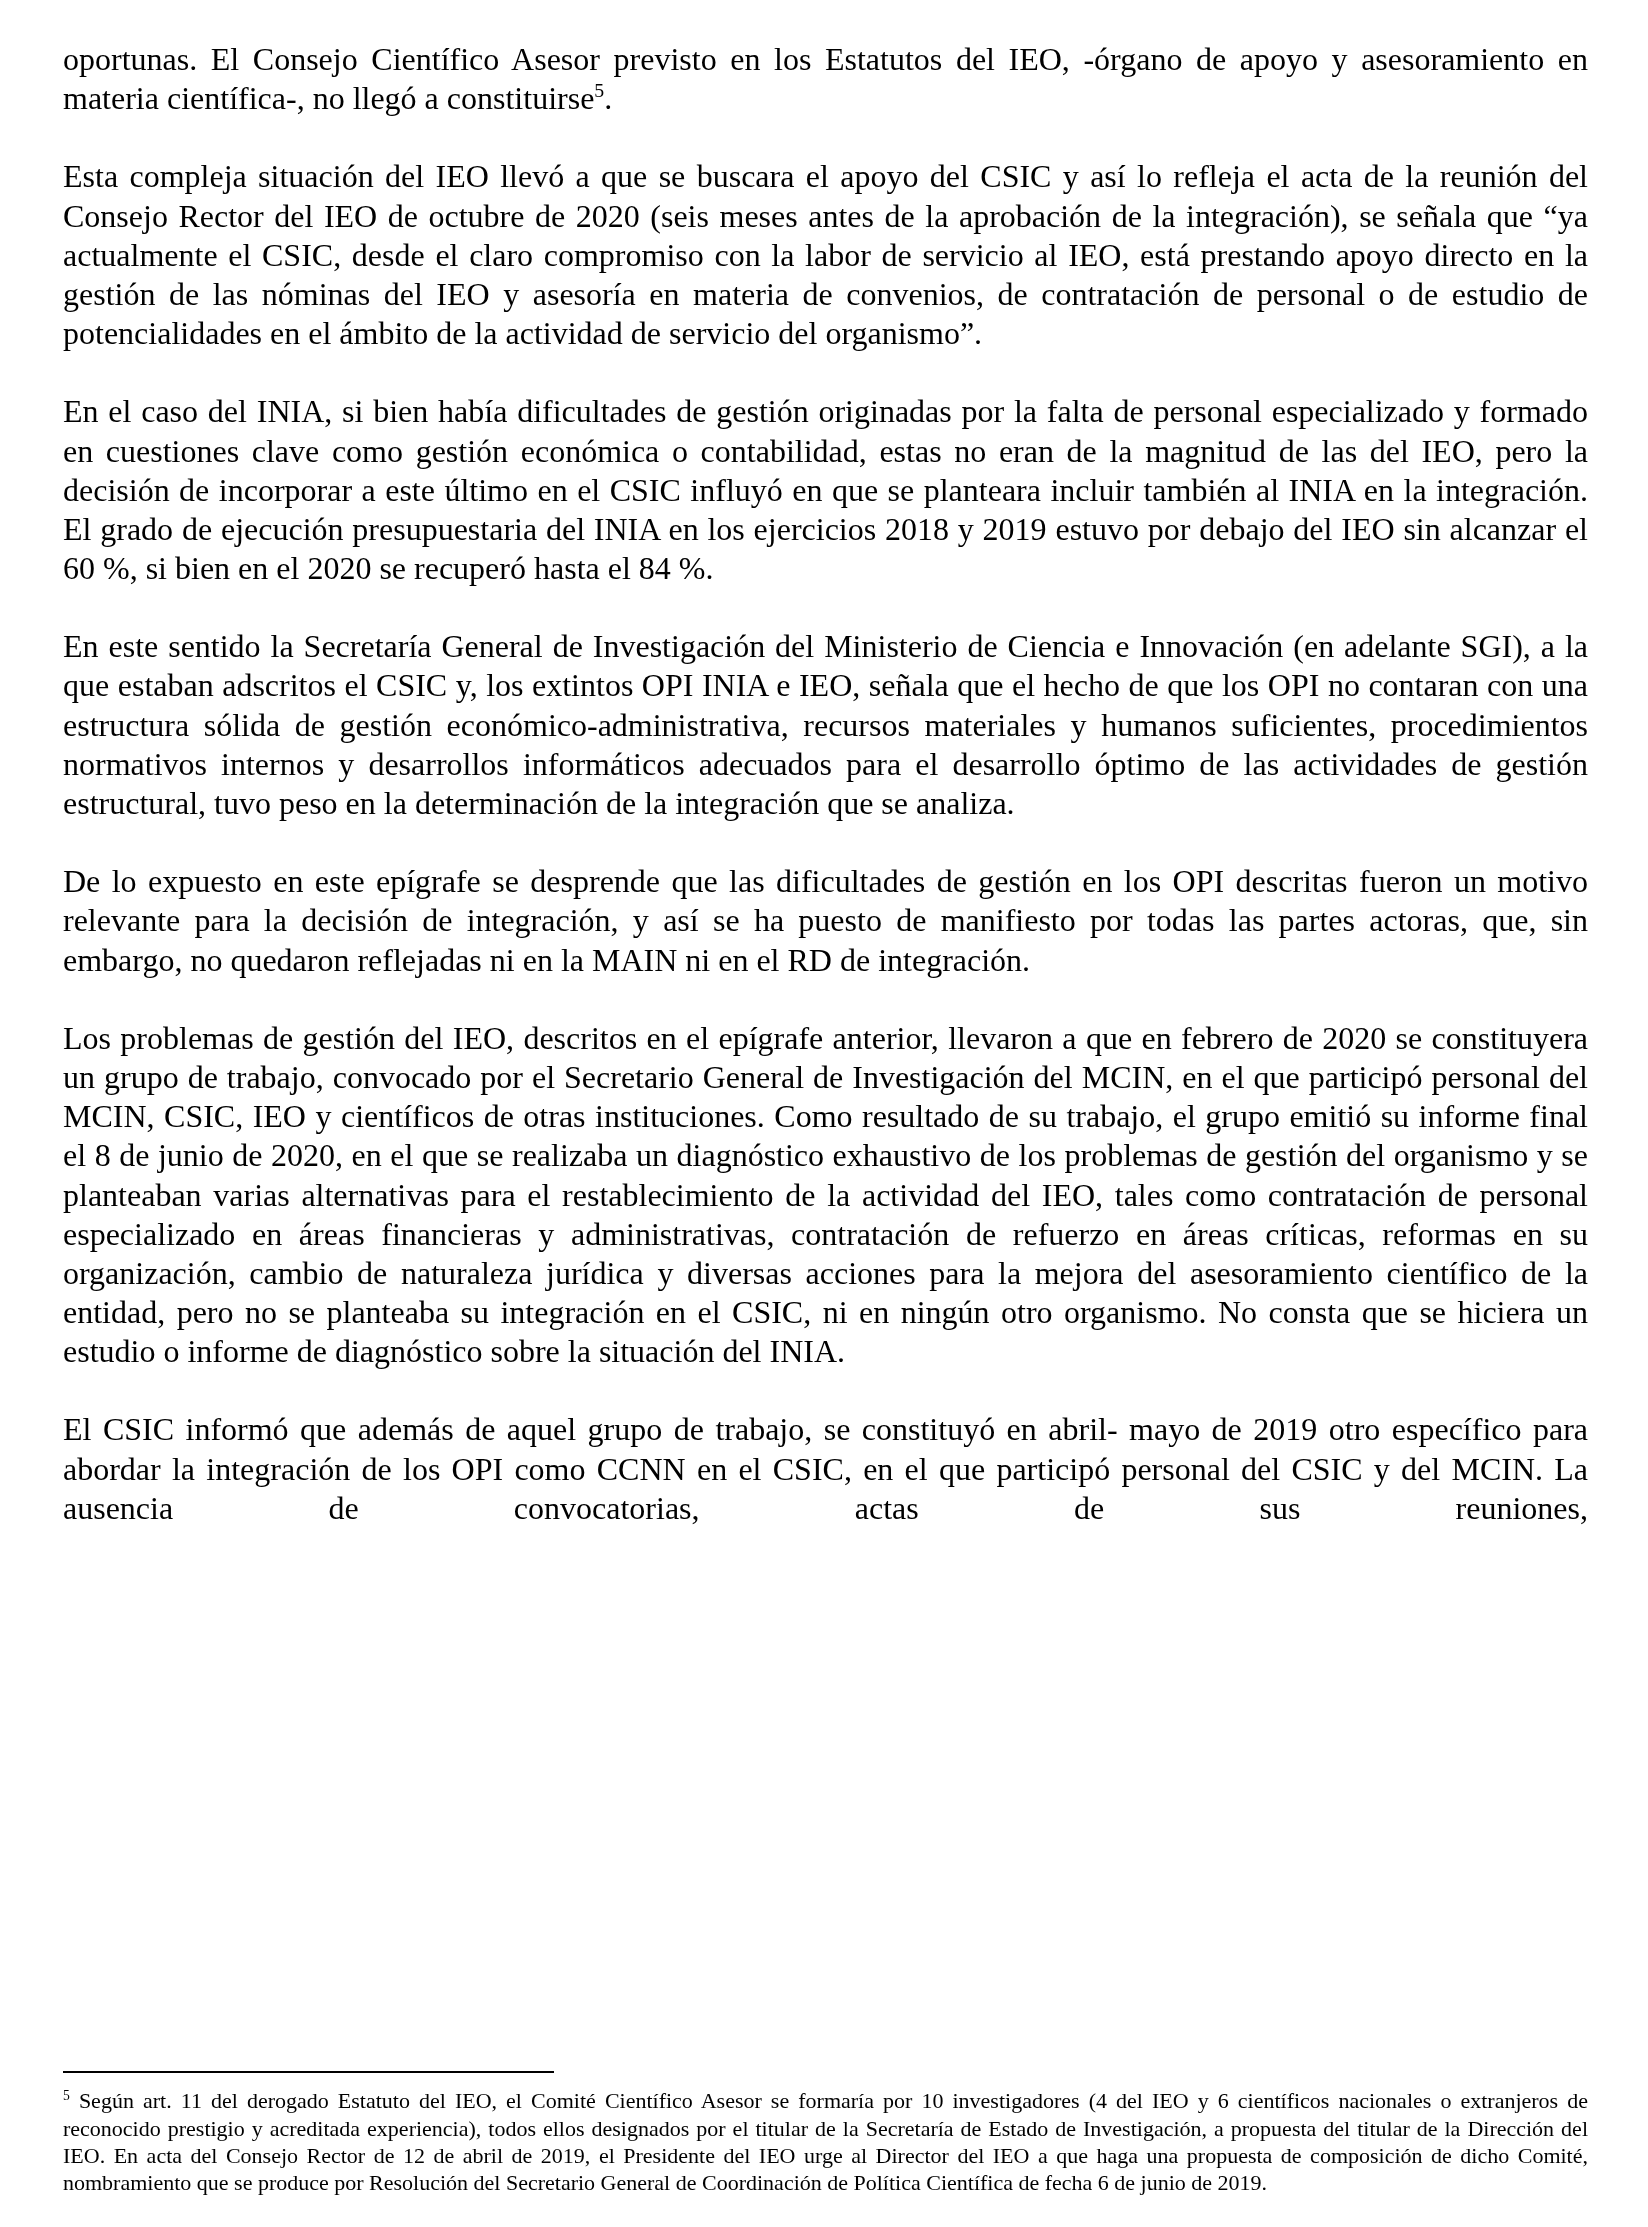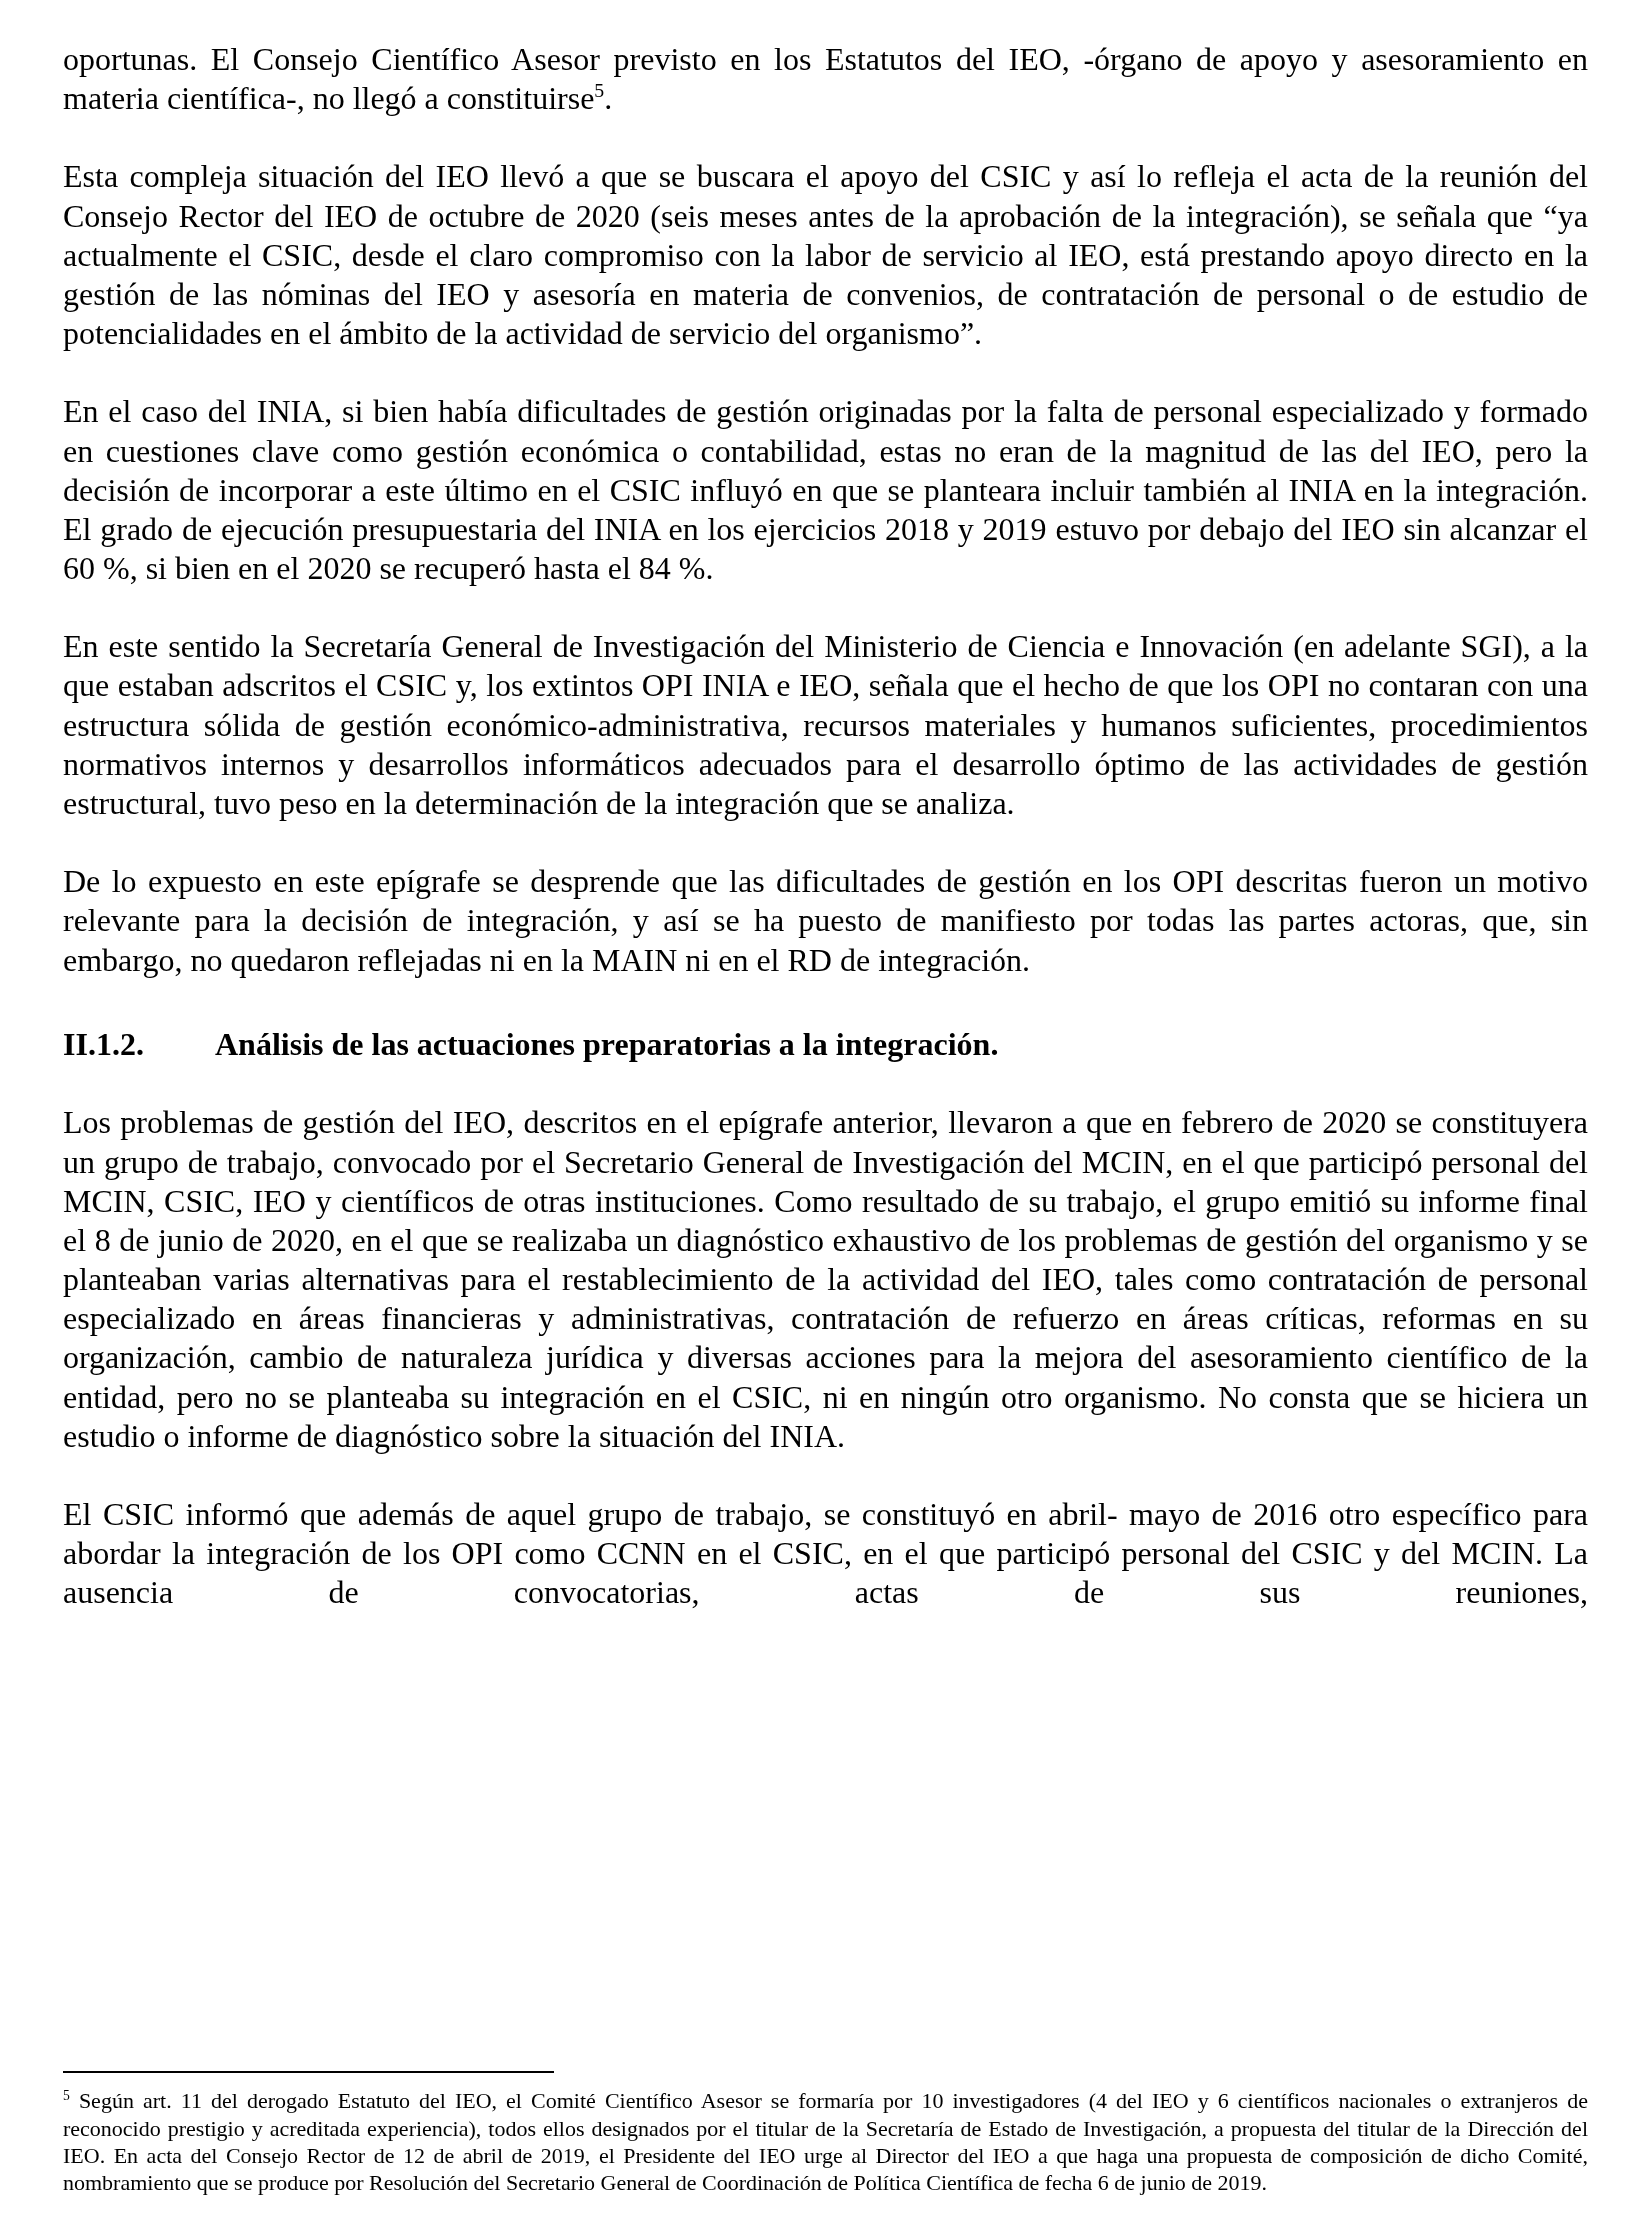--- a/index.html
+++ b/index.html
@@ -68,25 +68,24 @@
   <p class="para"><span>oportunas.  El Consejo Científico Asesor previsto en los Estatutos del IEO, -órgano de apoyo y asesoramiento en materia científica-, no llegó a constituirse</span><sup class="fn-ref">5</sup><span>.</span></p>
 
   <p class="para">Esta compleja  situación del IEO llevó a que se buscara el apoyo del CSIC y así lo refleja el acta de la reunión del Consejo Rector del IEO de octubre de 2020 (seis meses antes de la aprobación de la integración), se señala que “ya actualmente el CSIC, desde el claro compromiso con la labor de servicio al IEO, está prestando apoyo directo en la gestión de las nóminas del IEO y asesoría en materia de convenios, de contratación de personal o de estudio de potencialidades en el ámbito de la actividad de servicio del organismo”.</p>
 
   <p class="para">En el caso del INIA, si bien había dificultades de gestión originadas por la falta de personal especializado y formado en cuestiones clave como gestión económica o contabilidad, estas no eran de la magnitud de las del IEO, pero la decisión de incorporar a este último en el CSIC influyó en que se planteara incluir también al INIA en la integración. El grado de ejecución presupuestaria del INIA en los ejercicios 2018 y 2019 estuvo por debajo del IEO sin alcanzar el 60 %, si bien en el 2020 se recuperó hasta el 84 %.</p>
 
   <p class="para">En este sentido la Secretaría General de Investigación del Ministerio de Ciencia e Innovación (en adelante SGI), a la que estaban adscritos el CSIC y, los extintos OPI INIA e IEO, señala que el hecho de que los OPI no contaran con una estructura sólida de gestión económico-administrativa, recursos materiales y humanos suficientes, procedimientos normativos internos y desarrollos informáticos adecuados para el desarrollo óptimo de las actividades de gestión estructural, tuvo peso en la determinación de la integración que se analiza.</p>
 
   <p class="para">De lo expuesto en este epígrafe se desprende que las dificultades de gestión en los OPI descritas fueron un motivo relevante para la decisión de integración, y así se ha puesto de manifiesto por todas las partes actoras, que, sin embargo, no quedaron reflejadas ni en la MAIN ni en el RD de integración.</p>
 
-  <h2 class="section-heading"><span class="heading-number">II.1.2.</span><span>Análisis de las actuaciones preparatorias a la integración.</span></h2>
 
   <p class="para">Los problemas de gestión del IEO, descritos en el epígrafe anterior, llevaron a que en febrero de 2020 se constituyera un grupo de trabajo, convocado por el Secretario General de Investigación del MCIN, en el que participó personal del MCIN, CSIC, IEO y científicos de otras instituciones. Como resultado de su trabajo, el grupo emitió su informe final el 8 de junio de 2020, en el que se realizaba un diagnóstico exhaustivo de los problemas de gestión del organismo y se planteaban varias alternativas para el restablecimiento de la actividad del IEO, tales como contratación de personal especializado en áreas financieras y administrativas, contratación de refuerzo en áreas críticas, reformas en su organización, cambio de naturaleza jurídica y diversas acciones para la mejora del asesoramiento científico de la entidad, pero no se planteaba su integración en el CSIC, ni en ningún otro organismo. No consta que se hiciera un estudio o informe de diagnóstico sobre la situación del INIA.</p>
 
-  <p class="para justify-last">El CSIC informó que además de aquel grupo de trabajo, se constituyó en abril- mayo de 2016 otro específico para abordar la integración de los OPI como CCNN en el CSIC, en el que participó personal del CSIC y del MCIN. La ausencia de convocatorias, actas de sus reuniones,</p>
+  <p class="para justify-last">El CSIC informó que además de aquel grupo de trabajo, se constituyó en abril- mayo de 2019 otro específico para abordar la integración de los OPI como CCNN en el CSIC, en el que participó personal del CSIC y del MCIN. La ausencia de convocatorias, actas de sus reuniones,</p>
 
   <div class="footnote-block">
     <div class="footnote-rule"></div>
     <p class="footnote-text"><sup class="fn-ref">5</sup> <span>Según art. 11 del derogado Estatuto del IEO, el Comité Científico Asesor se formaría por 10 investigadores (4 del IEO y 6 científicos nacionales o extranjeros de reconocido prestigio y acreditada experiencia), todos ellos designados por el titular de la Secretaría de Estado de Investigación, a propuesta del titular de la Dirección del IEO. En acta del Consejo Rector de 12 de abril de 2019, el Presidente del IEO urge al Director del IEO a que haga una propuesta de composición de dicho Comité, nombramiento que se produce por Resolución del Secretario General de Coordinación de Política Científica de fecha 6 de junio de 2019.</span></p>
   </div>
 
 </div>
 
 
 </body></html>

